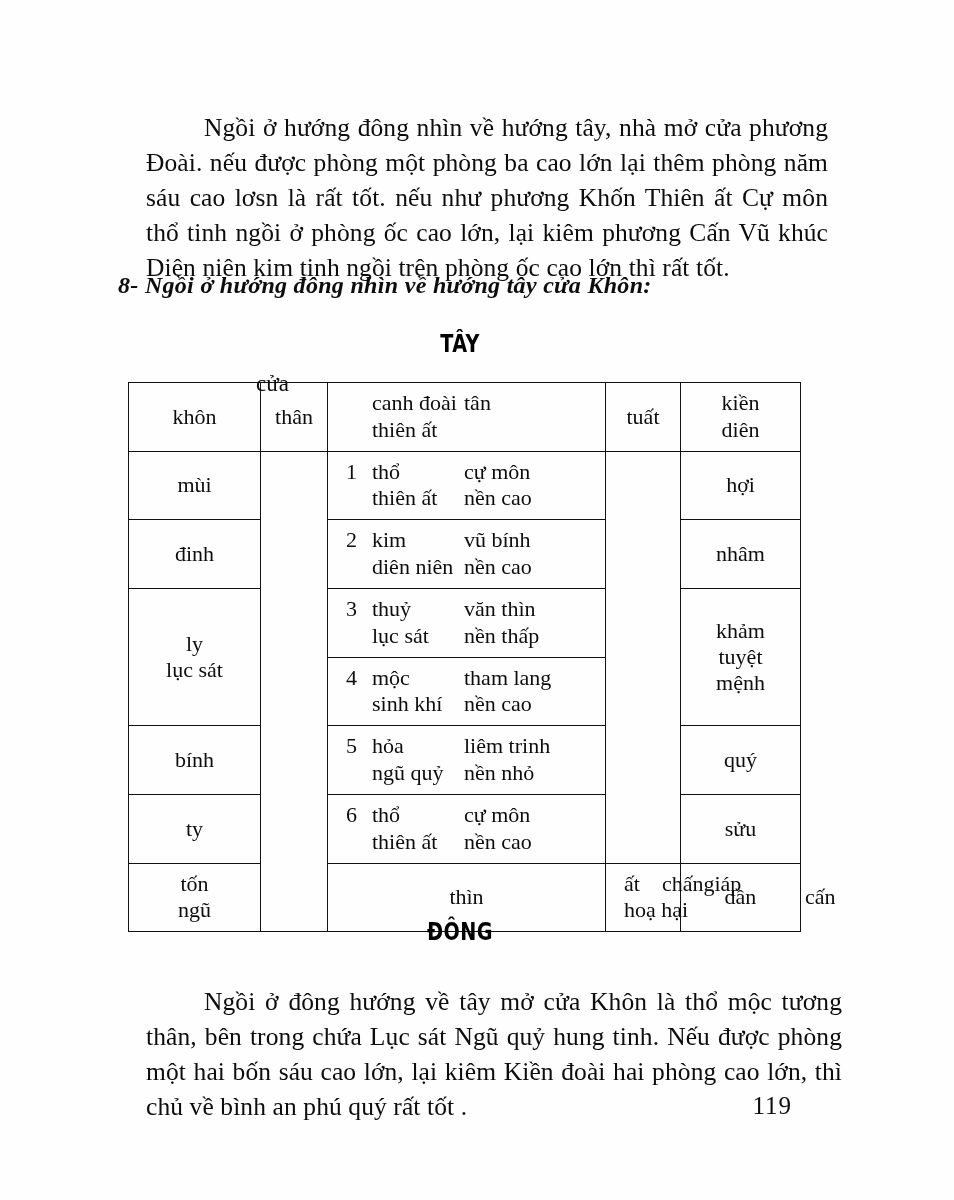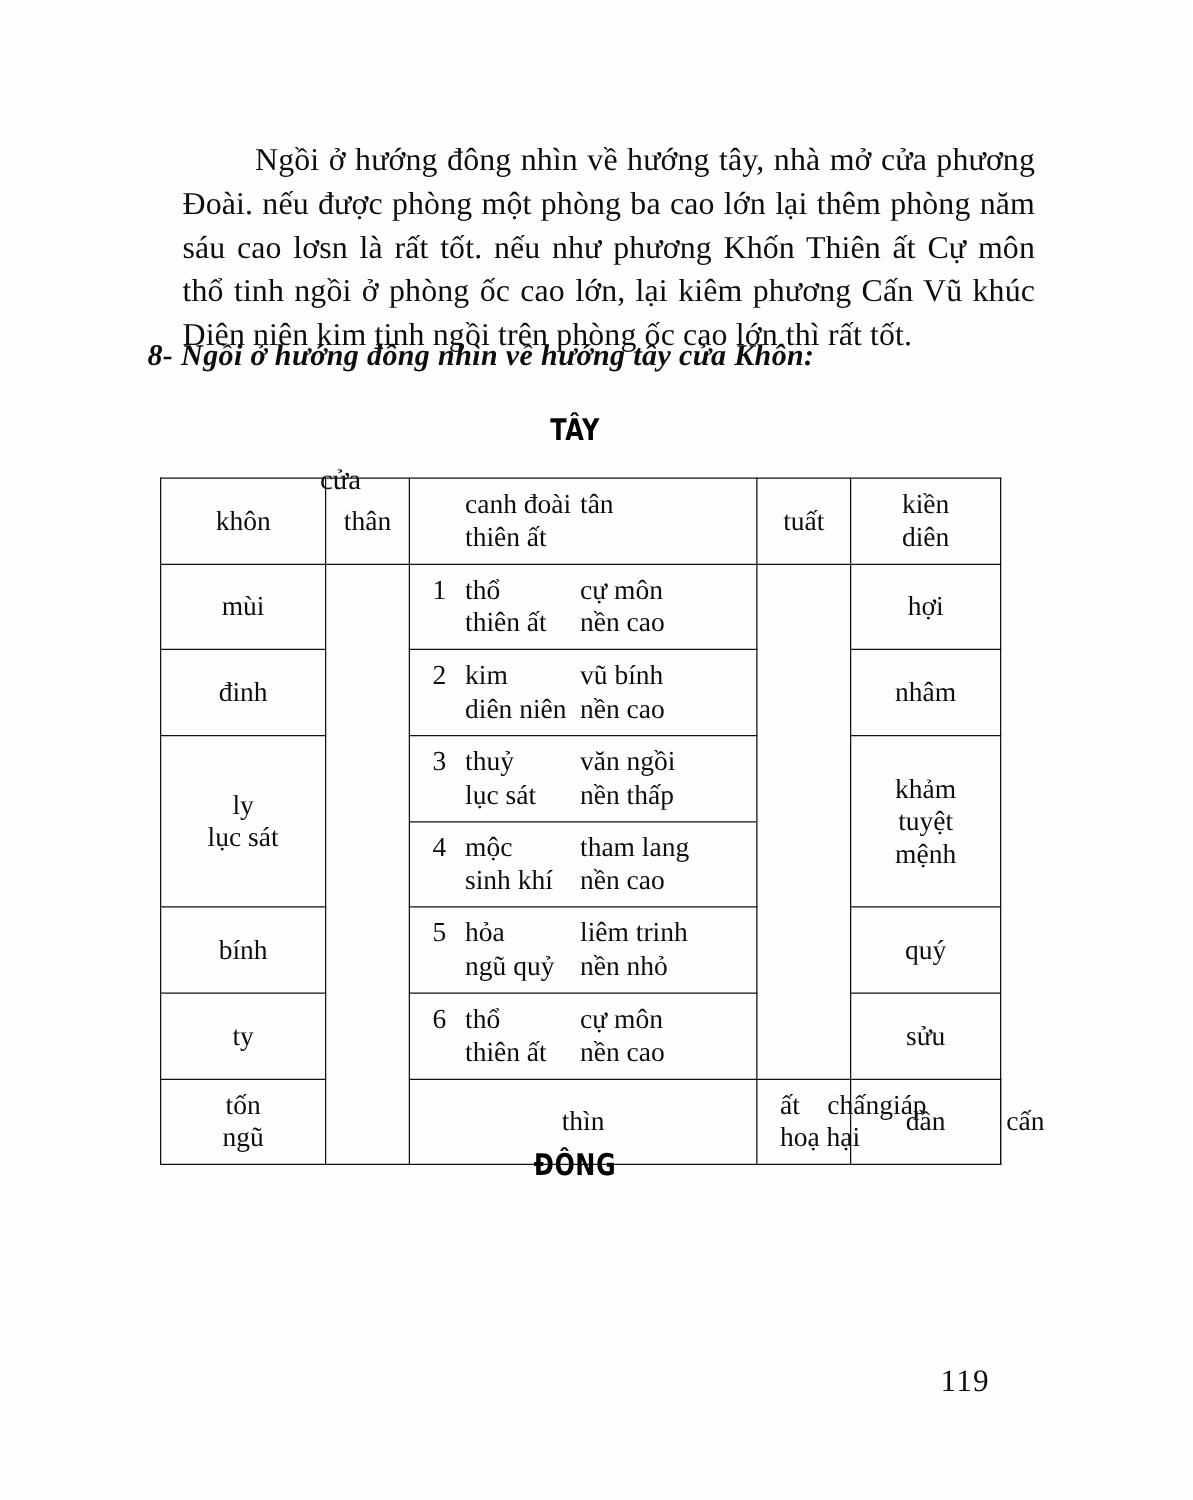--- a/index.html
+++ b/index.html
@@ -253,21 +253,21 @@
 
       <tr>
         <td class="col-a">
           <div class="cell-pad stack">ly<br>lục sát</div>
         </td>
         <td class="col-c subcell">
           <div class="detail">
             <div class="detail-row">
               <span class="d-num">3</span>
               <span class="d-el">thuỷ</span>
-              <span class="d-star">văn ngồi</span>
+              <span class="d-star">văn thìn</span>
             </div>
             <div class="detail-row">
               <span class="d-num"></span>
               <span class="d-el">lục sát</span>
               <span class="d-star">nền thấp</span>
             </div>
           </div>
           <div class="detail">
             <div class="detail-row">
               <span class="d-num">4</span>
@@ -359,16 +359,17 @@
         <td class="col-e">
           <div class="cell-pad stack">cấn</div>
         </td>
       </tr>
 
     </tbody>
   </table>
 
   <div class="compass-label" id="label-dong">ĐÔNG</div>
 
+  <p class="para" id="para-bottom"><span class="indent"></span><span>Ngồi ở đông hướng về tây mở cửa Khôn là thổ mộc tương thân, bên trong chứa Lục sát Ngũ quỷ hung tinh. Nếu được phòng một hai bốn sáu cao lớn, lại kiêm Kiền đoài hai phòng cao lớn, thì chủ về bình an phú quý rất tốt .</span></p>
 
   <div id="page-number">119</div>
 
 </div>
 
 </body></html>

